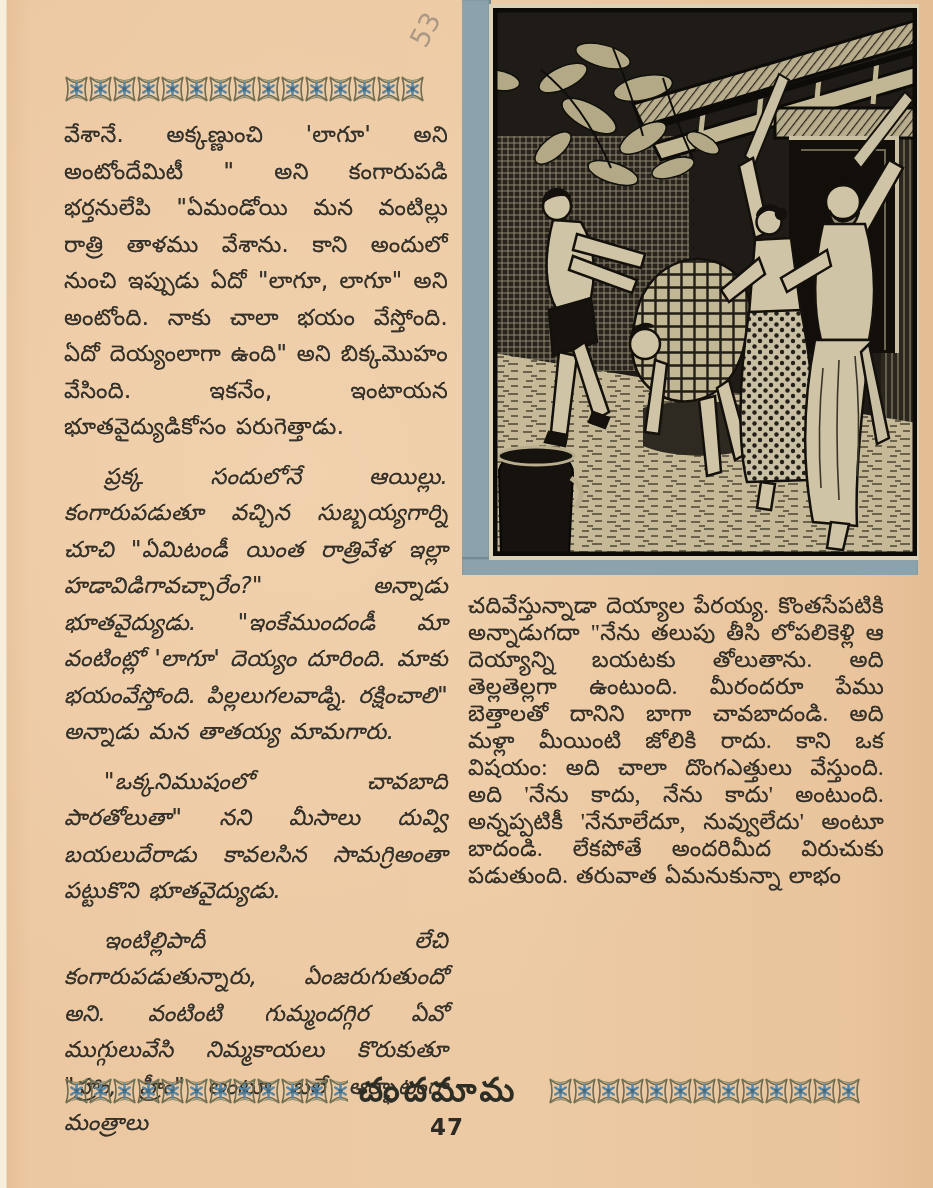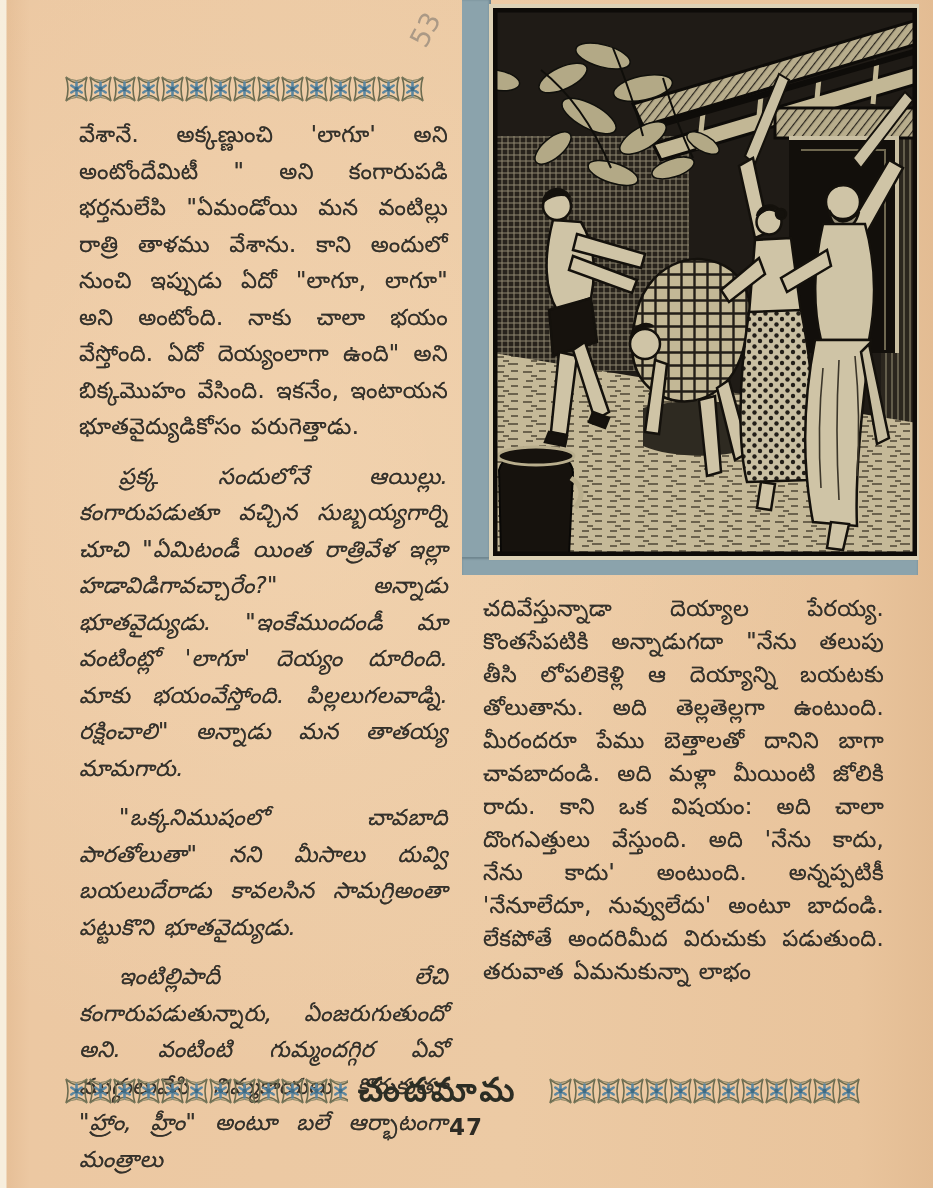--- a/index.html
+++ b/index.html
@@ -12,32 +12,32 @@
     color:#33302a;
   }
   .abs{position:absolute;}
   
   .orn-row{display:flex;align-items:center;height:30px;}
   .orn-row svg{width:25px;height:30px;flex:0 0 auto;margin-right:-1px;}
   
   .col{position:absolute;text-align:justify;
        font-size:22.5px;line-height:36.5px;letter-spacing:.3px;word-spacing:2px;
        color:#34312b;text-shadow:0 0 .4px rgba(40,38,32,.6);}
-  .col p{margin:0 0 13px 15px;}
+  .col p{margin:0 0 13px 0;}
   .col p.indent{text-indent:40px;font-style:italic;}
   
   .illo-wrap{left:462px;top:0;width:459px;height:575px;}
   .illo-blue{position:absolute;left:0;top:0;width:29px;height:575px;background:#8ba3ac;box-shadow:inset -2px 0 2px rgba(60,80,90,.35);}
   .illo-blue-b{position:absolute;left:0;top:557px;width:456px;height:18px;background:#8ba3ac;box-shadow:inset 0 2px 2px rgba(60,80,90,.35);}
   .illo-paper{position:absolute;left:27px;top:4px;width:430px;height:556px;background:#ddd2b6;}
   .illo{position:absolute;left:31px;top:8px;width:424px;height:548px;background:#1f1b16;}
   .illo svg{width:100%;height:100%;display:block;}
   
   .footer-title{font-size:33px;font-weight:bold;color:#2c2d24;letter-spacing:4px;text-align:left;}
-  .page-num{font-size:23px;font-weight:bold;color:#2e2b24;text-align:center;letter-spacing:1px;}
+  .page-num{font-size:23px;font-weight:bold;color:#2e2b24;letter-spacing:1px;}
   .pencil{font-size:27px;color:#95897b;transform:rotate(-62deg);opacity:.75;font-family:"DejaVu Sans",sans-serif;}
 </style>
 </head>
 <body>
 
 <svg width="0" height="0" style="position:absolute" aria-hidden="true">
   <defs>
     <symbol id="orn-motif" viewBox="0 0 24 30">
       <path d="M1.5,3 Q12,14 22.5,3 Q18.5,15 22.5,27 Q12,16 1.5,27 Q5.5,15 1.5,3 Z" fill="none" stroke="#6b6b50" stroke-width="1.6"></path>
       <path d="M1.5,3 Q12,10 22.5,3 M1.5,27 Q12,20 22.5,27" fill="none" stroke="#7d7d60" stroke-width="1"></path>
@@ -246,21 +246,21 @@
   </div>
 </div>
 
 <div class="col" style="left:64px;top:116px;width:384px;">
   <p>వేశానే. అక్కణ్ణుంచి 'లాగూ' అని అంటోందేమిటీ " అని కంగారుపడి భర్తనులేపి "ఏమండోయి మన వంటిల్లు రాత్రి తాళము వేశాను. కాని అందులో నుంచి ఇప్పుడు ఏదో "లాగూ, లాగూ" అని అంటోంది. నాకు చాలా భయం వేస్తోంది. ఏదో దెయ్యంలాగా ఉంది" అని బిక్కమొహం వేసింది. ఇకనేం, ఇంటాయన భూతవైద్యుడికోసం పరుగెత్తాడు.</p>
   <p class="indent">ప్రక్క సందులోనే ఆయిల్లు. కంగారుపడుతూ వచ్చిన సుబ్బయ్యగార్ని చూచి "ఏమిటండీ యింత రాత్రివేళ ఇల్లా హడావిడిగావచ్చారేం?" అన్నాడు భూతవైద్యుడు. "ఇంకేముందండీ మా వంటింట్లో 'లాగూ' దెయ్యం దూరింది. మాకు భయంవేస్తోంది. పిల్లలుగలవాడ్ని. రక్షించాలి" అన్నాడు మన తాతయ్య మామగారు.</p>
   <p class="indent">"ఒక్కనిముషంలో చావబాది పారతోలుతా" నని మీసాలు దువ్వి బయలుదేరాడు కావలసిన సామగ్రిఅంతా పట్టుకొని భూతవైద్యుడు.</p>
   <p class="indent">ఇంటిల్లిపాదీ లేచి కంగారుపడుతున్నారు, ఏంజరుగుతుందో అని. వంటింటి గుమ్మందగ్గిర ఏవో ముగ్గులువేసి నిమ్మకాయలు కొరుకుతూ "హ్రాం, హ్రీం" అంటూ బలే ఆర్భాటంగా మంత్రాలు</p>
 </div>
 
-<div class="col" style="left:468px;top:592px;width:416px;line-height:33px;">
+<div class="col" style="left:468px;top:592px;width:416px;line-height:27px;font-family:Liberation Serif, serif;">
   <p>చదివేస్తున్నాడా దెయ్యాల పేరయ్య. కొంతసేపటికి అన్నాడుగదా "నేను తలుపు తీసి లోపలికెళ్లి ఆ దెయ్యాన్ని బయటకు తోలుతాను. అది తెల్లతెల్లగా ఉంటుంది. మీరందరూ పేము బెత్తాలతో దానిని బాగా చావబాదండి. అది మళ్లా మీయింటి జోలికి రాదు. కాని ఒక విషయం: అది చాలా దొంగఎత్తులు వేస్తుంది. అది 'నేను కాదు, నేను కాదు' అంటుంది. అన్నప్పటికీ 'నేనూలేదూ, నువ్వులేదు' అంటూ బాదండి. లేకపోతే అందరిమీద విరుచుకు పడుతుంది. తరువాత ఏమనుకున్నా లాభం</p>
 </div>
 
 <div class="abs orn-row" style="left:64px;top:1076px;width:284px;overflow:hidden;">
   <svg>
       <use href="#orn-motif"></use>
     </svg>
 
   <svg>
       <use href="#orn-motif"></use>

